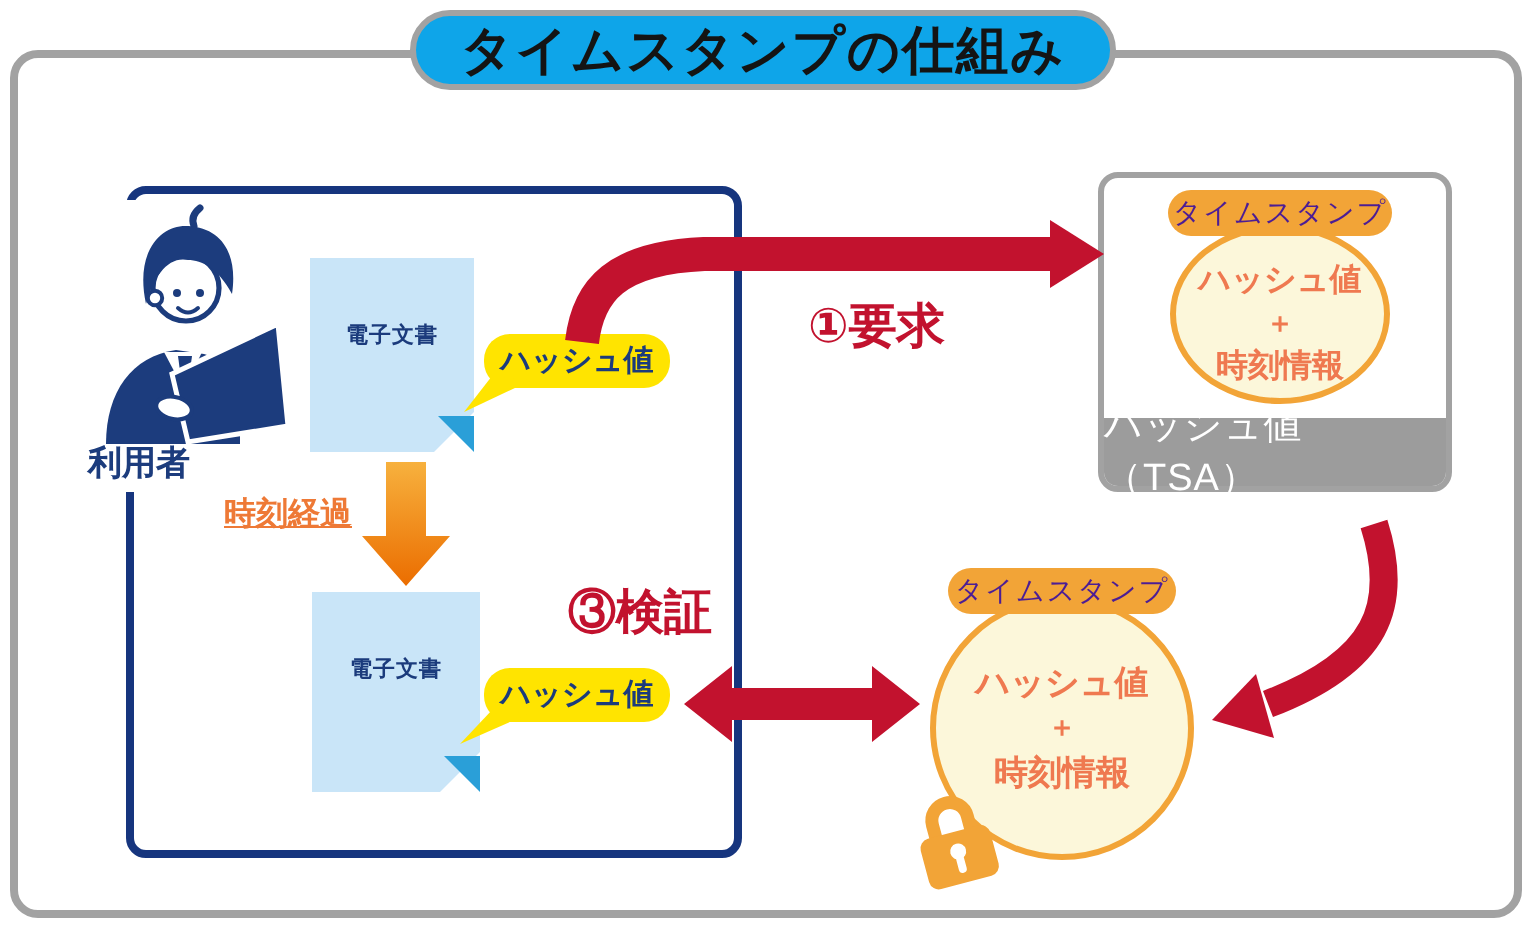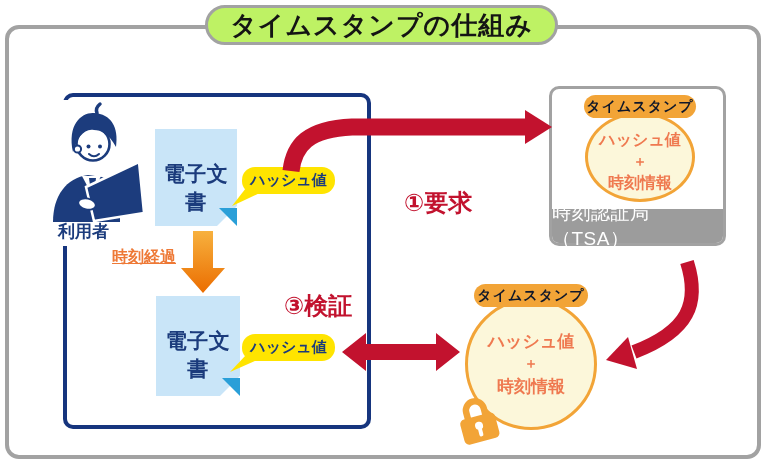--- a/index.html
+++ b/index.html
@@ -3,66 +3,66 @@
 <meta charset="utf-8">
 <style>
   * { margin:0; padding:0; box-sizing:border-box; }
   body { background:#ffffff; font-family:"Liberation Sans","DejaVu Sans",sans-serif; }
   .stage { position:relative; width:768px; height:466px; background:#fff; overflow:hidden; }
 
   .outer-frame { position:absolute; left:5px; top:25px; width:756px; height:434px;
     border:4px solid #a2a2a2; border-radius:14px; background:#fff; z-index:1; }
 
   .title-pill { position:absolute; left:205px; top:5px; width:353px; height:40px;
-    background:#bef264; border:3px solid #a2a2a2; border-radius:21px; z-index:3;
+    background:#0ea5e9; border:3px solid #a2a2a2; border-radius:21px; z-index:3;
     display:flex; align-items:center; justify-content:center; }
   .title-pill span { font-size:26px; font-weight:700; color:#141414; letter-spacing:1px; }
 
   .user-box { position:absolute; left:63px; top:93px; width:308px; height:336px;
     border:4px solid #16357e; border-radius:10px; z-index:2; }
 
   .person-patch { position:absolute; left:36px; top:100px; width:112px; height:146px;
     background:#fff; z-index:4; }
   .user-label { position:absolute; left:44px; top:220px; font-size:17px; font-weight:700;
-    color:#1c3c7d; z-index:5;margin-left:14px; }
+    color:#1c3c7d; z-index:5; }
 
   .doc { position:absolute; width:82px; height:97px; background:#c9e5f8; z-index:4; }
   .doc .doc-label { position:absolute; width:100%; top:31px; text-align:center;
-    font-size:21px; font-weight:700; color:#1b3b7c; letter-spacing:0.5px; }
+    font-size:11px; font-weight:700; color:#1b3b7c; letter-spacing:0.5px; }
   .doc .fold-cover { position:absolute; right:0; bottom:0; width:0; height:0;
     border-left:20px solid transparent; border-bottom:20px solid #ffffff; }
   .doc .fold { position:absolute; right:0; bottom:0; width:0; height:0;
     border-right:18px solid transparent; border-bottom:18px solid #2a9fd8;
     transform:rotate(180deg); }
   #doc1 { left:155px; top:129px; }
   #doc2 { left:156px; top:296px; width:84px; height:100px; }
 
   .hash-bubble { position:absolute; width:93px; height:27px; background:#ffe400;
     border-radius:13px; display:flex; align-items:center; justify-content:center; z-index:5; }
   .hash-bubble span { font-size:15px; font-weight:700; color:#1b3b7c; }
   #hash1 { left:242px; top:167px; }
   #hash2 { left:242px; top:334px; }
 
   .lbl-elapse { position:absolute; left:112px; top:247px; font-size:16px; font-weight:700;
     color:#ee7936; z-index:5;text-decoration:underline; }
   .step-label { position:absolute; font-size:24px; font-weight:700; color:#c2122e; z-index:7; }
-  #step-request { left:404px; top:147px;margin-top:40px; }
+  #step-request { left:404px; top:147px; }
   #step-issue   { left:602px; top:296px; }
-  #step-verify  { left:284px; top:290px; }
+  #step-verify  { left:284px; top:290px;font-family:Liberation Serif, serif; }
 
   .tsa-box { position:absolute; left:549px; top:86px; width:177px; height:160px;
     background:#fff; border:3px solid #a2a2a2; border-radius:10px; z-index:4; }
   .tsa-bar { position:absolute; left:0; bottom:0; width:100%; height:34px;
     background:#9c9c9c; border-radius:0 0 7px 7px;
     display:flex; align-items:center; justify-content:center; }
   .tsa-bar span { color:#ffffff; font-size:19px; letter-spacing:0.5px; }
 
   .stamp-pill { position:absolute; background:#f2a437; border-radius:12px;
     display:flex; align-items:center; justify-content:center; z-index:6; }
-  .stamp-pill span { color:#0f172a; font-size:14px; font-weight:700; letter-spacing:1px; }
+  .stamp-pill span { color:#4c1d95; font-size:14px; font-weight:400; letter-spacing:1px; }
   #tsa-pill    { left:584px; top:95px;  width:112px; height:23px; }
   #issued-pill { left:474px; top:284px; width:114px; height:23px; }
 
   .stamp-body { position:absolute; background:#fcf7da; border:3px solid #f2a437; z-index:5;
     display:flex; flex-direction:column; align-items:center; justify-content:center; }
   .stamp-body .t { font-size:16px; font-weight:700; color:#ef7950; }
   .stamp-body .plus { font-size:14px; font-weight:700; color:#ef7950; margin:2px 0; }
   #tsa-stamp { left:585px; top:112px; width:110px; height:90px; border-radius:50%;
     padding-top:10px; }
   #issued-stamp { left:465px; top:298px; width:132px; height:132px; border-radius:50%; }
@@ -124,21 +124,21 @@
     <span>ハッシュ値</span>
   </div>
 
   <div class="lbl-elapse">時刻経過</div>
 
   <div class="step-label" id="step-request">①要求</div>
   <div class="step-label" id="step-verify">③検証</div>
 
   <div class="tsa-box">
     <div class="tsa-bar">
-      <span>時刻認証局（TSA）</span>
+      <span>ハッシュ値（TSA）</span>
     </div>
   </div>
 
   <div class="stamp-body" id="tsa-stamp">
     <span class="t">ハッシュ値</span>
     <span class="plus">＋</span>
     <span class="t">時刻情報</span>
   </div>
   <div class="stamp-pill" id="tsa-pill">
     <span>タイムスタンプ</span>

